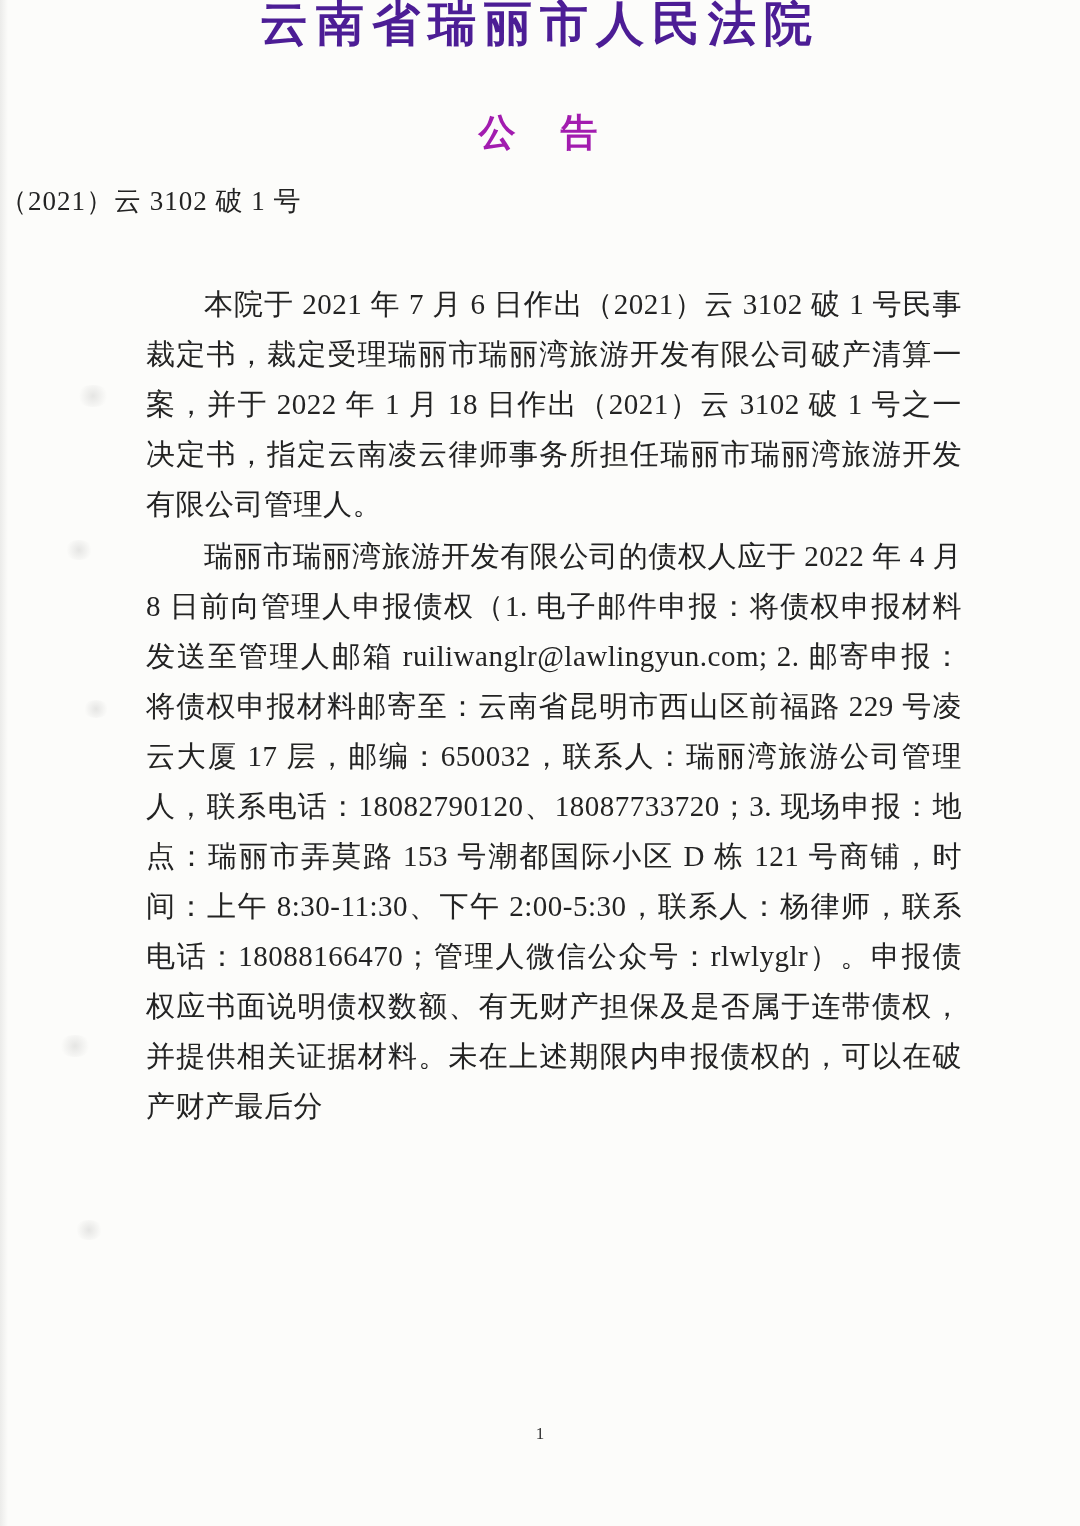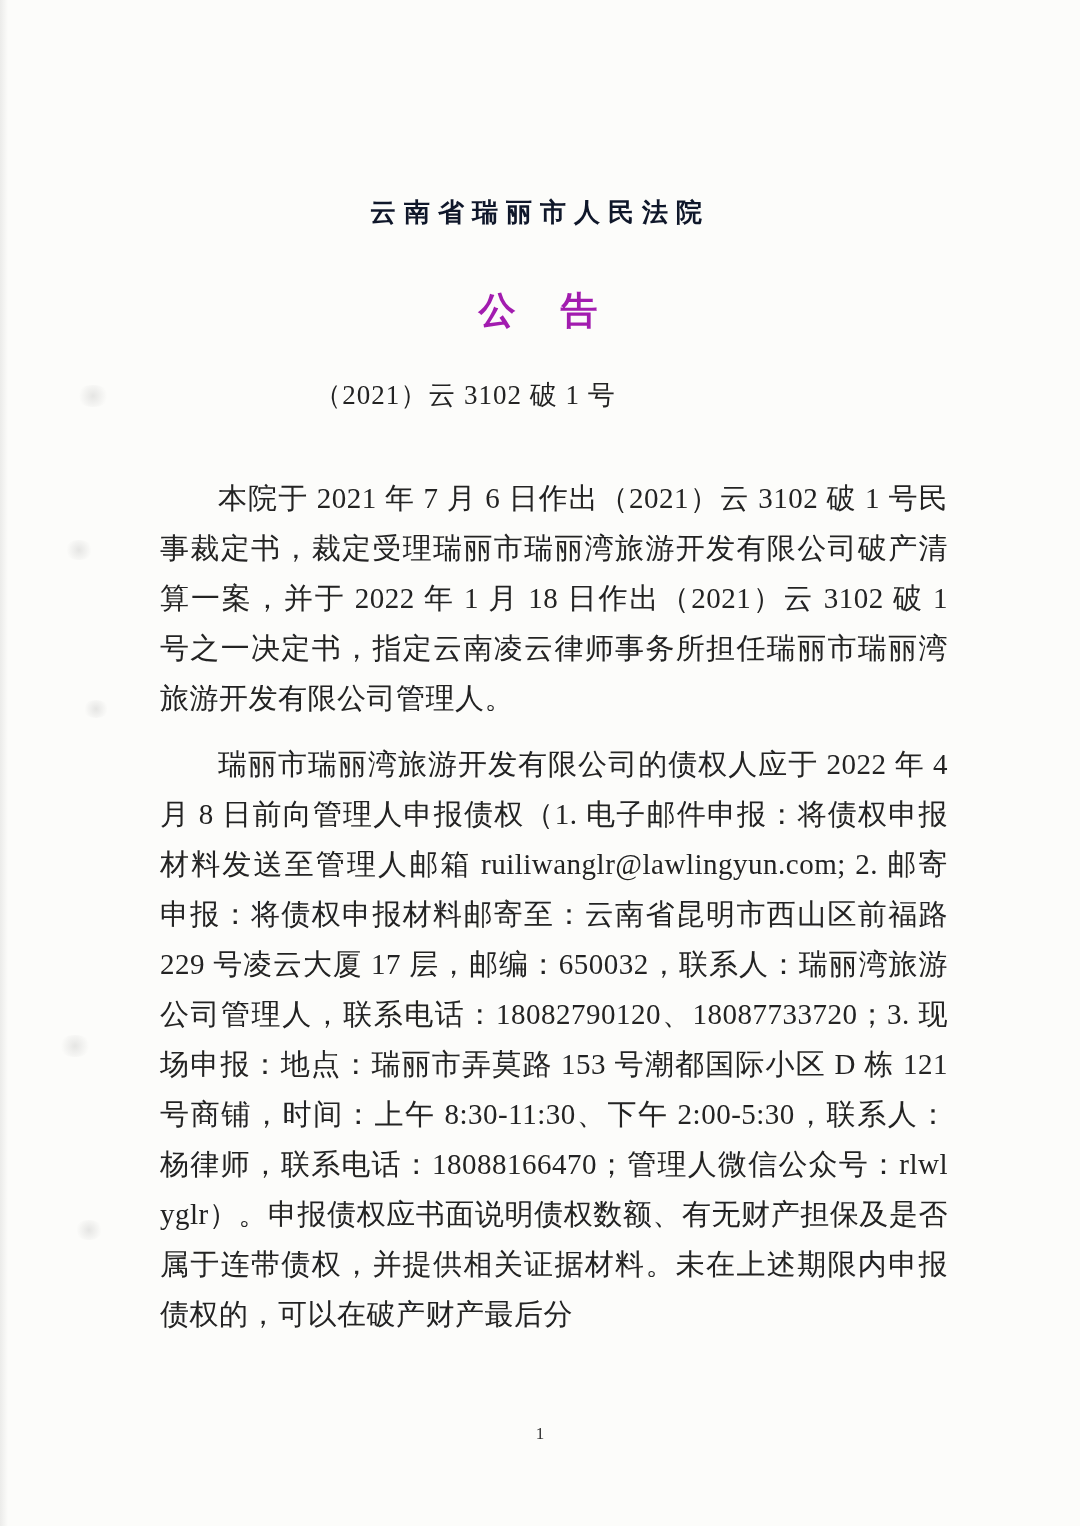--- a/index.html
+++ b/index.html
@@ -32,55 +32,54 @@
     pointer-events: none;
   }
   .a1 { left: 76px;  top: 385px;  width: 34px; height: 22px; }
   .a2 { left: 64px;  top: 540px;  width: 30px; height: 20px; }
   .a3 { left: 82px;  top: 700px;  width: 28px; height: 18px; }
   .a4 { left: 58px;  top: 1035px; width: 34px; height: 22px; }
   .a5 { left: 74px;  top: 1220px; width: 30px; height: 20px; }
 
   .court-title {
     margin: 0;
-    padding-top: 200px;
     text-align: center;
-    font-size: 26px;
+    font-size: 48px;
     font-weight: bold;
     letter-spacing: 8px;
     line-height: 1;
-    color: #0f172a;
+    color: #4c1d95;
   }
   .announcement-title {
     margin: 66px 0 0 0;
     text-align: center;
     font-size: 37px;
     font-weight: bold;
     letter-spacing: 4px;
     line-height: 1;
     color: #a21caf;
   }
   .case-number {
-    margin-top: 52px;
+    margin-top: 36px;
     padding-right: 150px;
-    text-align: center;
+    text-align: left;
     font-size: 27px;
     letter-spacing: 1px;
     line-height: 1.1;
   }
   .body-text {
     margin-top: 62px;
     padding: 0 116px 0 144px;
     font-size: 29px;
     line-height: 50px;
     letter-spacing: 0.5px;
     text-align: justify;
   }
   .body-text p {
-    margin: 16px;
+    margin: 2px;
     text-indent: 2em;
     word-break: break-all;
     font-family: Liberation Serif, serif;
   }
   .page-number {
     position: absolute;
     left: 0; right: 0;
     bottom: 82px;
     text-align: center;
     font-size: 17px;

